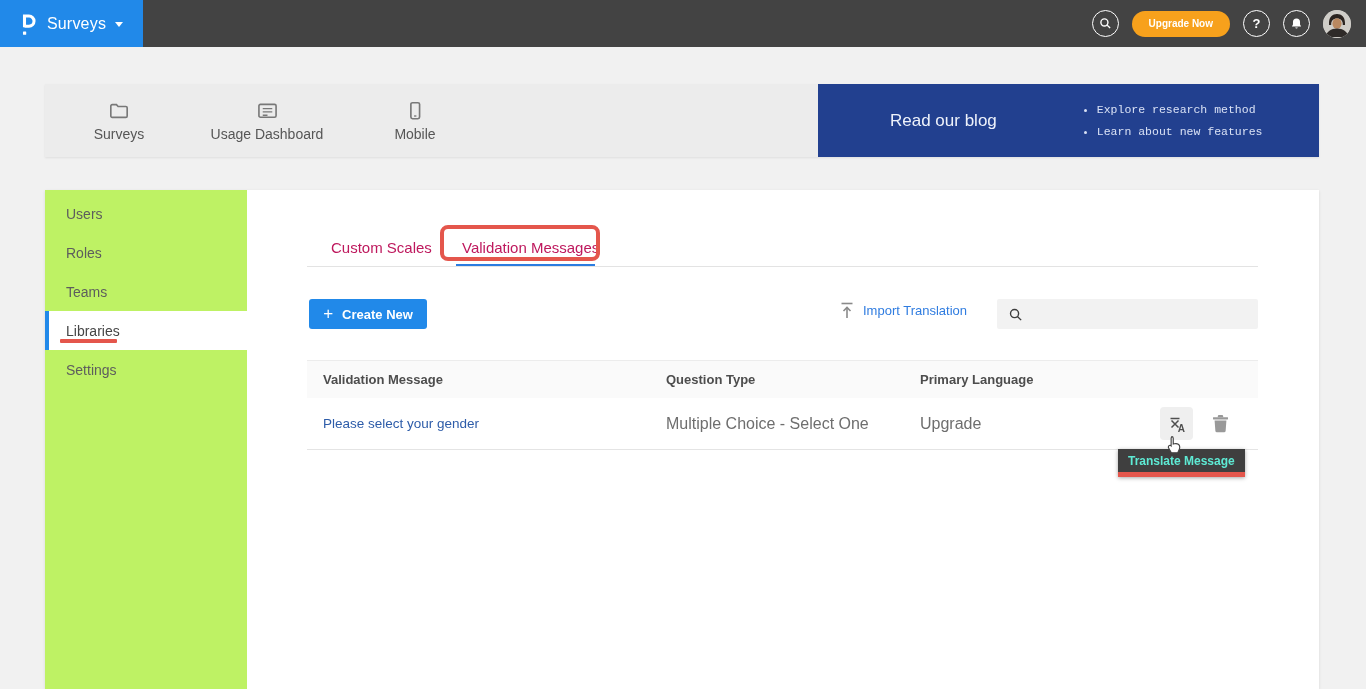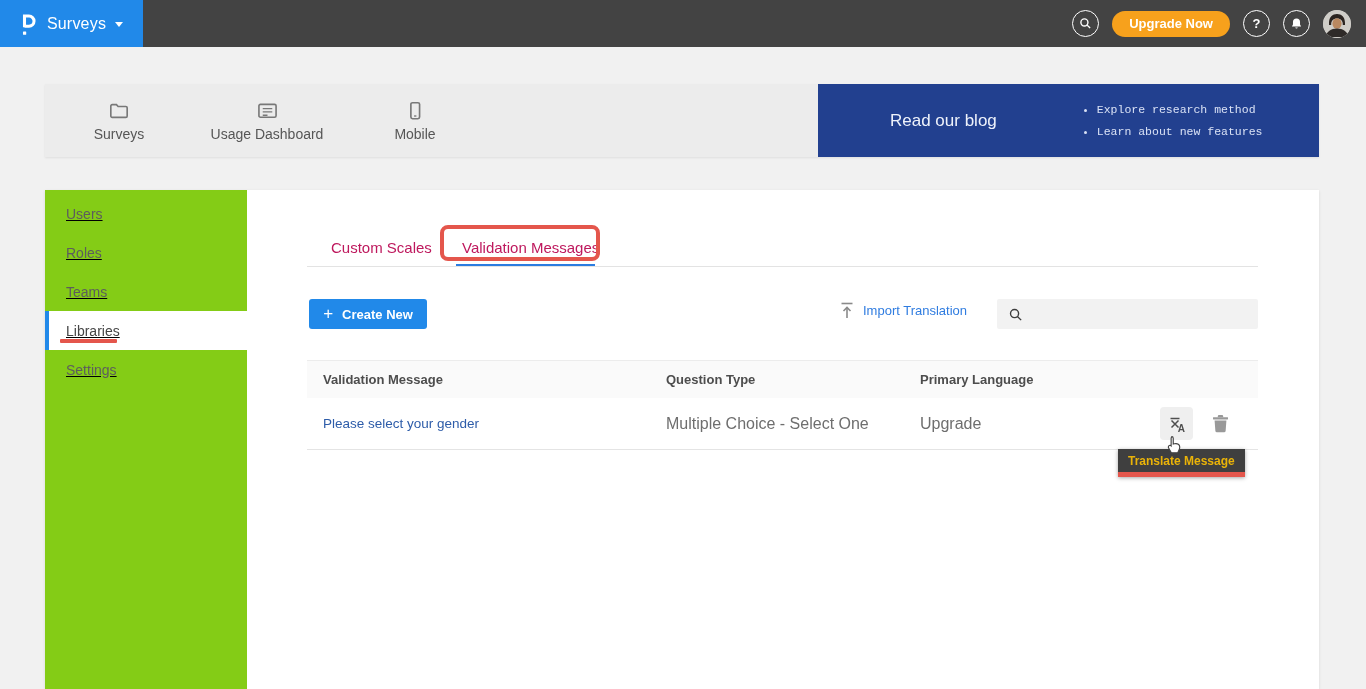--- a/index.html
+++ b/index.html
@@ -10,39 +10,39 @@
     font-family:"Liberation Sans", sans-serif;
   }
 
   
   .topbar { position:absolute; top:0; left:0; width:1366px; height:47px; background:#434343; display:flex; align-items:center; }
   .brand { width:143px; height:47px; background:#2189e9; display:flex; align-items:center; justify-content:center; gap:9px; cursor:pointer; }
   .brand-label { color:#fff; font-size:16px; letter-spacing:.2px; }
   .caret-down { width:0; height:0; border-left:4.5px solid transparent; border-right:4.5px solid transparent; border-top:5.5px solid #fff; margin-top:2px; }
   .topbar-right { margin-left:auto; display:flex; align-items:center; gap:13px; padding-right:15px; }
   .circle-btn { width:27px; height:27px; border:1.7px solid #fff; border-radius:50%; display:flex; align-items:center; justify-content:center; color:#fff; font-size:13px; font-weight:bold; cursor:pointer; flex:none; }
-  .upgrade-btn { height:26px; padding:0 17px; border-radius:13px; background:#f7a11c; color:#fff; font-weight:bold; font-size:13px; display:flex; align-items:center; cursor:pointer; }
+  .upgrade-btn { height:26px; padding:0 17px; border-radius:13px; background:#f7a11c; color:#fff; font-weight:bold; font-size:10px; display:flex; align-items:center; cursor:pointer; }
   .avatar { width:28px; height:28px; border-radius:50%; overflow:hidden; background:#cfcdc8; cursor:pointer; flex:none; }
 
   
   .nav-strip { position:absolute; left:45px; top:84px; width:1274px; height:73px; box-shadow:0 1px 2px rgba(0,0,0,.08); }
   .nav-tabs { position:absolute; left:0; top:0; width:773px; height:73px; background:#ececec; display:flex; }
   .nav-tab { width:148px; height:73px; display:flex; flex-direction:column; align-items:center; justify-content:center; gap:5px; color:#565656; font-size:14px; cursor:pointer; position:relative; }
   .nav-tab.active { background:#fff; border-top:3px solid #2189e9; }
   .nav-tab .ntab-icon { height:22px; display:flex; align-items:flex-end; }
   .annot-underline { position:absolute; background:#e4564c; border-radius:1px; }
   .org-underline { left:50%; transform:translateX(-50%); bottom:5px; width:85px; height:5px; }
   .blog-banner { position:absolute; left:773px; top:0; width:501px; height:73px; background:#22408f; display:flex; align-items:center; cursor:pointer; }
   .banner-title { margin-left:72px; font-size:17px; color:#eef2fb; }
   .banner-bullets { margin-left:84px; list-style:disc; color:#d9e1f5; font-size:11.5px; line-height:22px; padding-left:16px;font-family:Liberation Mono, monospace; }
 
   
   .card { position:absolute; left:45px; top:190px; width:1274px; height:499px; background:#fff; box-shadow:0 1px 3px rgba(0,0,0,.1); }
 
-  .side-nav { position:absolute; left:0; top:0; width:202px; height:499px; background:#84cc16; padding-top:4px;text-decoration:underline; }
+  .side-nav { position:absolute; left:0; top:0; width:202px; height:499px; background:#bef264; padding-top:4px; }
   .side-item { height:39px; display:flex; align-items:center; padding-left:21px; font-size:14px; color:#5d5d5d; cursor:pointer; position:relative; }
   .side-item.active { background:#fff; border-left:4px solid #2189e9; padding-left:17px; color:#454545; }
   .lib-underline { left:11px; top:28px; width:57px; height:4px; }
 
   .ctab { position:absolute; top:49px; font-size:15px; color:#be185d; cursor:pointer; }
   .ctab1 { left:286px; }
   .ctab2 { left:417px; }
   .tab-blue-underline { position:absolute; left:411px; top:74px; width:139px; height:3px; background:#2b7de1; }
   .red-tab-box { position:absolute; left:395px; top:35px; width:160px; height:36px; border:4px solid #e4564c; border-radius:8px; }
   .tabs-divider { position:absolute; left:262px; top:76px; width:951px; height:1px; background:#e3e3e3; }
@@ -57,21 +57,21 @@
   .thead, .trow { display:grid; grid-template-columns:343px 254px 240px 1fr; align-items:center; padding-left:16px; }
   .thead { height:38px; background:#fafafa; border-top:1px solid #ececec; }
   .thead > div { font-size:13px; font-weight:bold; color:#4d4d4d; }
   .trow { height:52px; background:#fff; border-bottom:1px solid #e4e4e4; }
   .cell-link { color:#2d5ca9; font-size:13.5px; cursor:pointer; }
   .cell-text { color:#6e6e6e; font-size:16px; }
   .row-actions { display:flex; align-items:center; gap:19px; }
   .icon-btn { width:33px; height:33px; background:#efefef; border-radius:4px; display:flex; align-items:center; justify-content:center; cursor:pointer; }
   .trash-btn { cursor:pointer; display:flex; }
 
-  .tooltip { position:absolute; left:1073px; top:259px; background:#3f3f3f; color:#eab308; font-size:12px; font-weight:bold; padding:5px 10px 4px; white-space:nowrap; border-bottom:5px solid #e4564c; box-shadow:0 1px 4px rgba(0,0,0,.35); z-index:4; }
+  .tooltip { position:absolute; left:1073px; top:259px; background:#3f3f3f; color:#5eead4; font-size:12px; font-weight:bold; padding:5px 10px 4px; white-space:nowrap; border-bottom:5px solid #e4564c; box-shadow:0 1px 4px rgba(0,0,0,.35); z-index:4; }
   .cursor-hand { position:absolute; left:1120px; top:245px; z-index:6; }
 </style>
 </head>
 <body>
 
 <div class="topbar">
   <div class="brand">
     <span style="display:flex;">
       <svg width="18" height="26" viewBox="0 0 20 27">
         <path d="M5 17 V4.7 H10 a5.6 5.6 0 0 1 0 11.2 H5" fill="none" stroke="#fff" stroke-width="3.4"></path>

